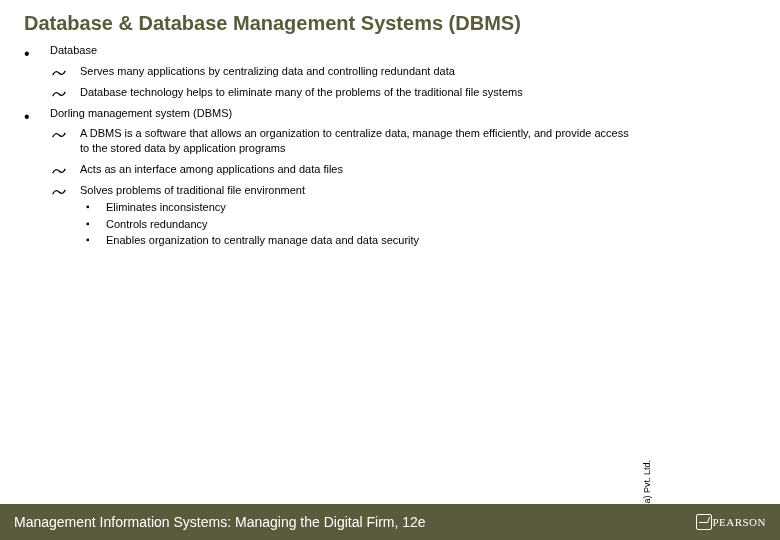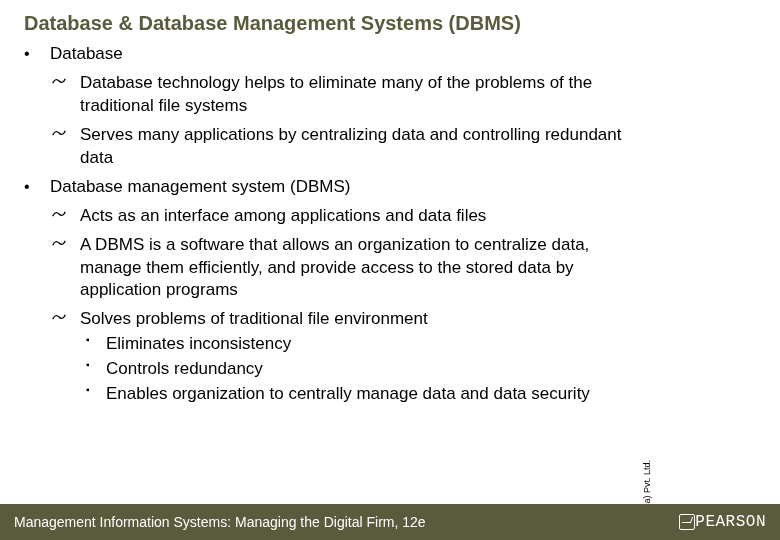--- a/index.html
+++ b/index.html
@@ -1,78 +1,78 @@
 <!DOCTYPE html>
 <html><head>
 <meta charset="utf-8">
 <style>
   * { margin: 0; padding: 0; box-sizing: border-box; }
   html, body { width: 780px; height: 540px; font-family: Verdana, Geneva, sans-serif; background: #fff; }
   .slide { position: relative; width: 656px; height: 540px; padding: 12px 24px 0 24px; }
   .title { font-weight: bold; font-size: 20px; color: #5a5a3d; margin-bottom: 8px; }
-  .content { font-size: 17px; color: #000; line-height: 1.35; }
+  .content { font-size: 11px; color: #000; line-height: 1.35; }
   ul { list-style: none; }
   .lvl1 > li { margin-bottom: 6px; padding-left: 26px; position: relative; }
   .lvl1 > li::before { content: "•"; position: absolute; left: 0; top: 0; font-size: 16px; }
   .lvl1 > li > .heading { display: block; margin-bottom: 4px; }
   .lvl2 > li { margin-top: 6px; margin-bottom: 6px; padding-left: 30px; position: relative; }
   .lvl2 > li::before { content: ""; position: absolute; left: 4px; top: 4px; width: 14px; height: 10px; }
   .wave-icon svg { width: 14px; height: 12px; position: absolute; left: 2px; top: 3px; }
   .lvl3 > li { margin-top: 2px; margin-bottom: 2px; padding-left: 26px; position: relative; }
   .lvl3 > li::before { content: "▪"; position: absolute; left: 6px; top: 0; font-size: 10px; }
   .lvl3 .justify { text-align: justify; }
   .sidebar { position: absolute; right: 4px; top: 120px; height: 340px; width: 14px; }
   .sidebar .rot { transform: rotate(-90deg); transform-origin: right top; position: absolute; right: 10px; top: 340px; white-space: nowrap; font-size: 9px; color: #000; }
   .footer { position: absolute; left: 0; bottom: 0; width: 780px; height: 36px; background: #5a5a3d; display: flex; align-items: center; padding: 0 14px; }
   .footer .ftext { color: #fff; font-size: 14px; }
   .footer .authors { margin-left: 22px; }
-  .footer .brand { position: absolute; right: 14px; color: #fff; font-size: 16px; font-family: Liberation Mono, monospace; letter-spacing: 0.5px; display: flex; align-items: center; }
+  .footer .brand { position: absolute; right: 14px; color: #fff; font-size: 11px; font-family: Liberation Serif, serif; letter-spacing: 0.5px; display: flex; align-items: center; }
   .brand-icon { width: 16px; height: 16px; border: 1.5px solid #fff; border-radius: 2px; position: relative; }
   .brand-icon::before { content: ""; position: absolute; left: 3px; top: 2px; width: 8px; height: 5px; border-bottom: 1.5px solid #fff; border-right: 1.5px solid #fff; transform: skewX(-20deg); }
 </style>
 </head>
 <body>
 
 <div class="slide">
 
   <div class="title">Database &amp; Database Management Systems (DBMS)</div>
 
   <div class="content">
     <ul class="lvl1">
       <li>
         <span class="heading">Database</span>
         <ul class="lvl2">
           <li>
             <span class="wave-icon"><svg viewBox="0 0 20 12">
                   <path d="M1 9 Q5 1 10 6 T19 3" stroke="#000" stroke-width="1.8" fill="none"></path>
                 </svg></span>
-            <span>Database technology helps to eliminate many of the problems of the traditional file systems</span>
+            <span>Serves many applications by centralizing data and controlling redundant data</span>
           </li>
           <li>
             <span class="wave-icon"><svg viewBox="0 0 20 12">
                   <path d="M1 9 Q5 1 10 6 T19 3" stroke="#000" stroke-width="1.8" fill="none"></path>
                 </svg></span>
-            <span>Serves many applications by centralizing data and controlling redundant data</span>
+            <span>Database technology helps to eliminate many of the problems of the traditional file systems</span>
           </li>
         </ul>
       </li>
       <li>
-        <span class="heading">Database management system (DBMS)</span>
+        <span class="heading">Dorling management system (DBMS)</span>
         <ul class="lvl2">
           <li>
             <span class="wave-icon"><svg viewBox="0 0 20 12">
                   <path d="M1 9 Q5 1 10 6 T19 3" stroke="#000" stroke-width="1.8" fill="none"></path>
                 </svg></span>
-            <span>Acts as an interface among applications and data files</span>
+            <span>A DBMS is a software that allows an organization to centralize data, manage them efficiently, and provide access to the stored data by application programs</span>
           </li>
           <li>
             <span class="wave-icon"><svg viewBox="0 0 20 12">
                   <path d="M1 9 Q5 1 10 6 T19 3" stroke="#000" stroke-width="1.8" fill="none"></path>
                 </svg></span>
-            <span>A DBMS is a software that allows an organization to centralize data, manage them efficiently, and provide access to the stored data by application programs</span>
+            <span>Acts as an interface among applications and data files</span>
           </li>
           <li>
             <span class="wave-icon"><svg viewBox="0 0 20 12">
                   <path d="M1 9 Q5 1 10 6 T19 3" stroke="#000" stroke-width="1.8" fill="none"></path>
                 </svg></span>
             <span>Solves problems of traditional file environment</span>
             <ul class="lvl3">
               <li><span>Eliminates inconsistency</span></li>
               <li><span>Controls redundancy</span></li>
               <li class="justify"><span>Enables organization to centrally manage data and data security</span></li>

